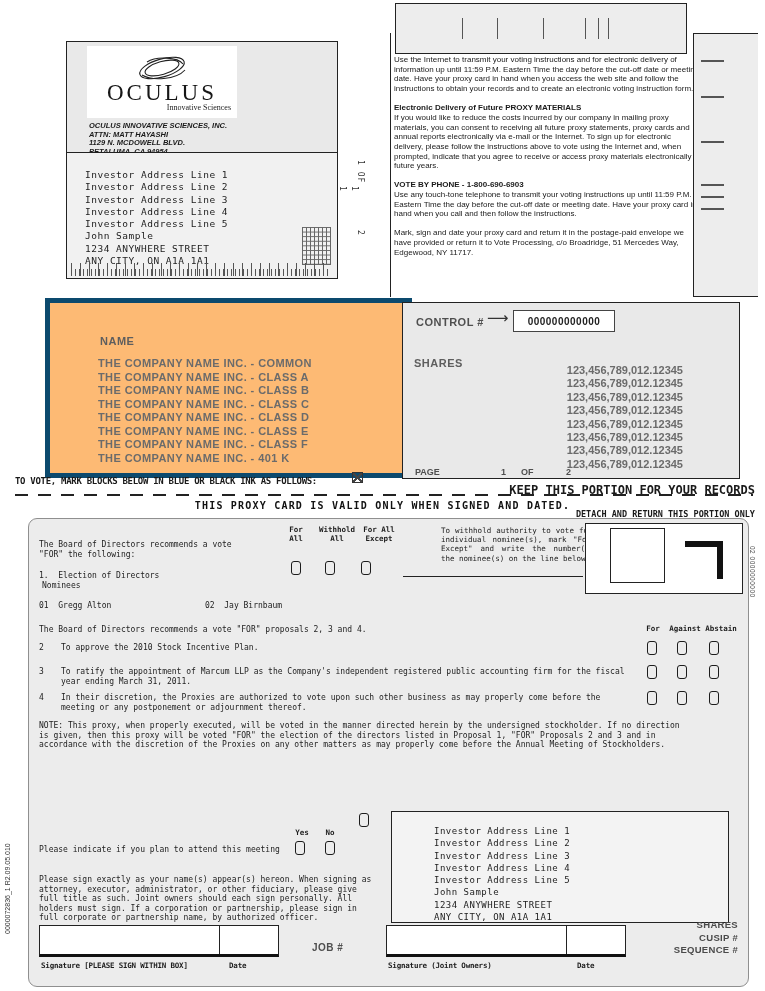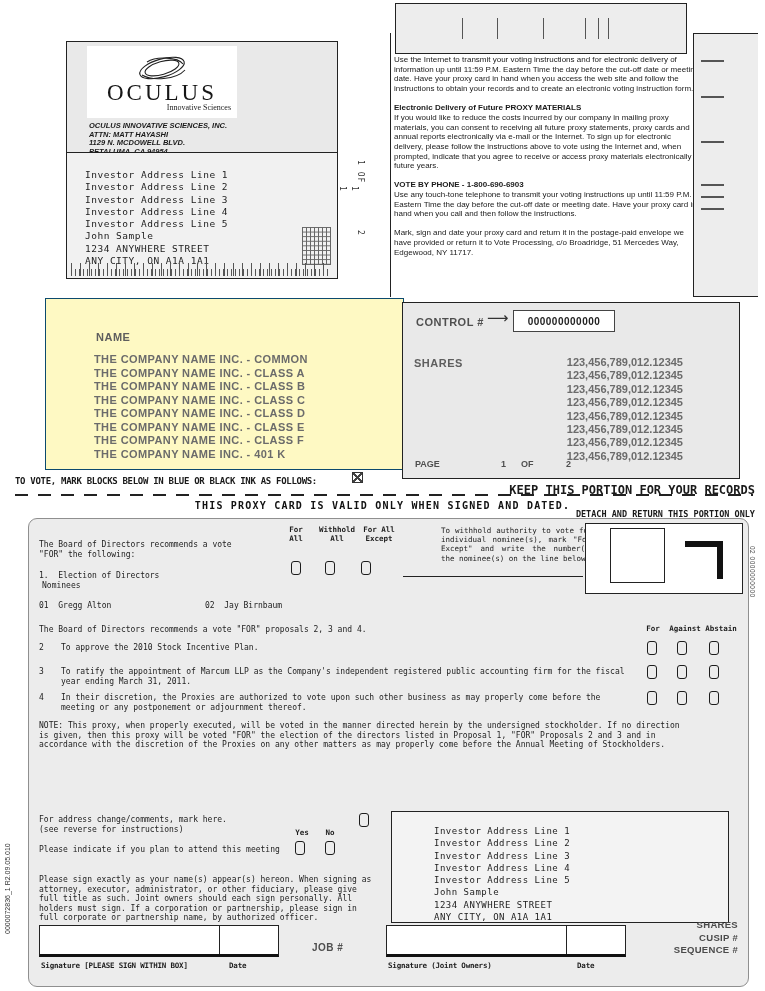--- a/index.html
+++ b/index.html
@@ -27,33 +27,33 @@
   
   .bcbox{left:395px;top:3px;width:290px;height:49px;background:#ededed;border:1px solid #222;}
   .bcl{position:absolute;top:14px;width:1px;height:21px;background:#555;}
   .vline{left:390px;top:33px;width:1px;height:264px;background:#222;}
   .instr{left:394px;top:55px;width:306px;font-size:8px;line-height:9.7px;color:#1a1a1a;}
   .instr h4{margin:0;font-size:8px;line-height:10px;}
   .instr p{margin:0 0 9px 0;}
   .rmargin{left:693px;top:33px;width:64px;height:262px;background:#ededed;border:1px solid #222;border-right:none;}
   .rdash{position:absolute;left:7px;width:23px;height:2px;background:#555;}
   
-  .nameBox{left:45px;top:298px;width:357px;height:170px;background:#fef9c3;border:1px solid #0c4a6e;}
+  .nameBox{left:45px;top:298px;width:357px;height:170px;background:#fdba74;border:5px solid #0c4a6e;}
   .nmlabel{position:absolute;left:50px;top:32px;font-size:11px;font-weight:bold;color:#5e5e5e;letter-spacing:.5px;}
   .nmlist{position:absolute;left:48px;top:54px;font-size:11px;font-weight:bold;color:#6b6b6b;line-height:13.5px;letter-spacing:.4px;}
   .sharesBox{left:402px;top:302px;width:336px;height:175px;background:#e9e9e9;border:1px solid #222;}
   .ctl{position:absolute;left:13px;top:13px;font-size:11px;font-weight:bold;color:#4f4f4f;letter-spacing:.5px;}
   .arrow{position:absolute;left:84px;top:6px;font-size:15px;color:#333;}
   .ctlbox{position:absolute;left:110px;top:7px;width:100px;height:20px;background:#fff;border:1px solid #444;
           display:flex;align-items:center;justify-content:center;font-size:10px;font-weight:bold;color:#222;letter-spacing:.5px;}
   .shl{position:absolute;left:11px;top:54px;font-size:11px;font-weight:bold;color:#5e5e5e;letter-spacing:.5px;}
-  .shv{position:absolute;left:120px;top:53px;width:215px;text-align:right;padding-right:55px;box-sizing:border-box;
+  .shv{position:absolute;left:120px;top:61px;width:215px;text-align:right;padding-right:55px;box-sizing:border-box;
        font-size:11px;font-weight:bold;color:#6b6b6b;line-height:13.4px;}
   .pgrow{position:absolute;left:0;top:156px;width:100%;font-size:9px;font-weight:bold;color:#4f4f4f;}
-  .pgrow span{position:absolute;}
+  .pgrow span{position:absolute;margin-top:8px;}
   
   .tovote{left:15px;top:476px;font-size:9px;font-weight:bold;letter-spacing:-.3px;color:#1a1a1a;}
   .xb{left:352px;top:472px;width:9px;height:9px;border:1px solid #333;
       background:linear-gradient(45deg,transparent 42%,#444 42% 58%,transparent 58%),
                  linear-gradient(-45deg,transparent 42%,#444 42% 58%,transparent 58%);}
   .keep{right:10px;top:483px;font-size:12px;font-weight:bold;color:#1a1a1a;}
   .dash{left:15px;right:12px;top:494px;height:2px;background:repeating-linear-gradient(90deg,#222 0 13px,transparent 13px 23px);}
   .valid{left:0;right:0;top:500px;text-align:center;font-size:10px;font-weight:bold;letter-spacing:1.2px;color:#111;}
   .detach{right:10px;top:501px;font-size:8.5px;font-weight:bold;color:#1a1a1a;margin-top:8px;}
   
@@ -253,24 +253,20 @@
     <span class="cb" style="left:680px;top:146px;"></span>
 
     <div class="abs" style="left:10px;top:174px;">4</div>
     <div class="abs" style="left:32px;top:174px;width:572px;">In their discretion, the Proxies are authorized to vote upon such other business as may properly come before the meeting or any postponement or adjournment thereof.</div>
     <span class="cb" style="left:618px;top:172px;"></span>
     <span class="cb" style="left:648px;top:172px;"></span>
     <span class="cb" style="left:680px;top:172px;"></span>
 
     <div class="abs" style="left:10px;top:202px;width:655px;">NOTE: This proxy, when properly executed, will be voted in the manner directed herein by the undersigned stockholder.  If no direction is given, then this proxy will be voted "FOR" the election of the directors listed in Proposal 1, "FOR" Proposals 2 and 3 and in accordance with the discretion of the Proxies on any other matters as may properly come before the Annual Meeting of Stockholders.</div>
 
-    <div class="abs" style="left:10px;top:296px;">
-      <div>For address change/comments, mark here.</div>
-      <div>(see reverse for instructions)</div>
-    </div>
     <span class="cb" style="left:330px;top:294px;"></span>
 
     <div class="abs hdr" style="left:258px;top:310px;width:30px;">Yes</div>
     <div class="abs hdr" style="left:288px;top:310px;width:26px;">No</div>
     <div class="abs" style="left:10px;top:326px;">Please indicate if you plan to attend this meeting</div>
     <span class="cb" style="left:266px;top:322px;"></span>
     <span class="cb" style="left:296px;top:322px;"></span>
 
     <div class="abs" style="left:10px;top:356px;width:336px;">Please sign exactly as your name(s) appear(s) hereon. When signing as attorney, executor, administrator, or other fiduciary, please give full title as such. Joint owners should each sign personally. All holders must sign. If a corporation or partnership, please sign in full corporate or partnership name, by authorized officer.</div>
 

